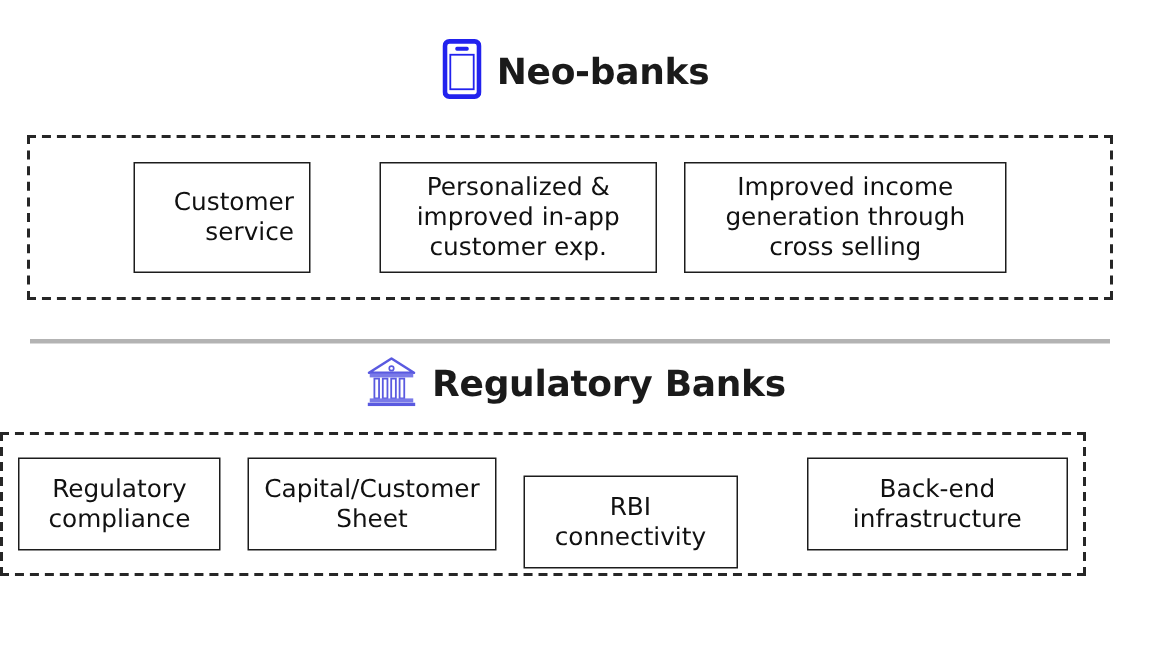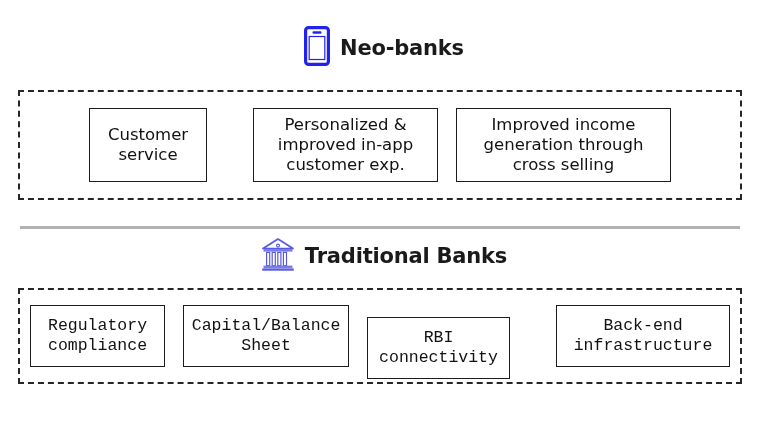--- a/index.html
+++ b/index.html
@@ -23,21 +23,21 @@
 
   
   .section-header {
     display: flex;
     align-items: center;
     justify-content: center;
     gap: 10px;
     width: 100%;
   }
   .section-title {
-    font-size: 21px;
+    font-size: 24px;
     font-weight: bold;
     color: #1a1a1a;
     letter-spacing: -0.2px;
     white-space: nowrap;
   }
 
   .icon-phone { display: block; }
   .icon-bank  { display: block; }
 
   #header-neobanks {
@@ -63,25 +63,24 @@
     align-items: center;
     justify-content: center;
   }
   #group-neobanks {
     left: 18px;
     top: 90px;
     width: 724px;
     height: 110px;
   }
   #group-traditional {
-    left: 18px;
+    left: 0;
     top: 288px;
     width: 724px;
     height: 96px;
-    font-family: Liberation Mono, monospace;
   }
 
   .card-row {
     display: flex;
     align-items: center;
     justify-content: center;
     gap: 18px;
     width: 100%;
     padding: 0 10px;
     box-sizing: border-box;
@@ -98,21 +97,21 @@
     text-align: center;
     color: #111111;
     font-size: 16.5px;
     line-height: 1.22;
     padding: 6px 10px;
   }
   #group-neobanks .card { height: 74px; }
   #group-traditional .card { height: 62px; }
 
   
-  .w-cust-service    { width: 118px; }
+  .w-cust-service    { width: 118px; text-align: right; }
   .w-personalized    { width: 185px; margin-left: 28px; }
   .w-cust-acq        { width: 134px; }
   .w-improved-income { width: 215px; }
 
   .w-regulatory   { width: 138px; }
   .w-capital      { width: 166px; }
   .w-rbi          { width: 146px; margin-top: 24px; }
   .w-backend      { width: 178px; margin-left: 28px; }
 
   
@@ -162,25 +161,25 @@
 
         <rect x="5.6" y="16.4" width="3.1" height="13.2" fill="#ffffff" stroke="#5a5ae0" stroke-width="1.2"></rect>
         <rect x="11.2" y="16.4" width="3.1" height="13.2" fill="#ffffff" stroke="#5a5ae0" stroke-width="1.2"></rect>
         <rect x="16.8" y="16.4" width="3.1" height="13.2" fill="#ffffff" stroke="#5a5ae0" stroke-width="1.2"></rect>
         <rect x="22.4" y="16.4" width="3.1" height="13.2" fill="#ffffff" stroke="#5a5ae0" stroke-width="1.2"></rect>
 
         <rect x="2.5" y="29.6" width="29" height="2.7" fill="#7a7ae8"></rect>
         <rect x="1.2" y="32.5" width="31.6" height="2.2" fill="#5a5ae0"></rect>
       </svg>
     </span>
-    <span class="section-title">Traditional Banks</span>
+    <span class="section-title">Regulatory Banks</span>
   </div>
 
   <div class="dashed-group" id="group-traditional">
     <div class="card-row">
       <div class="card w-regulatory">Regulatory compliance</div>
-      <div class="card w-capital">Capital/Balance Sheet</div>
+      <div class="card w-capital">Capital/Customer Sheet</div>
       <div class="card w-rbi">RBI connectivity</div>
       <div class="card w-backend">Back-end infrastructure</div>
     </div>
   </div>
 
 </div>
 
 </body></html>

